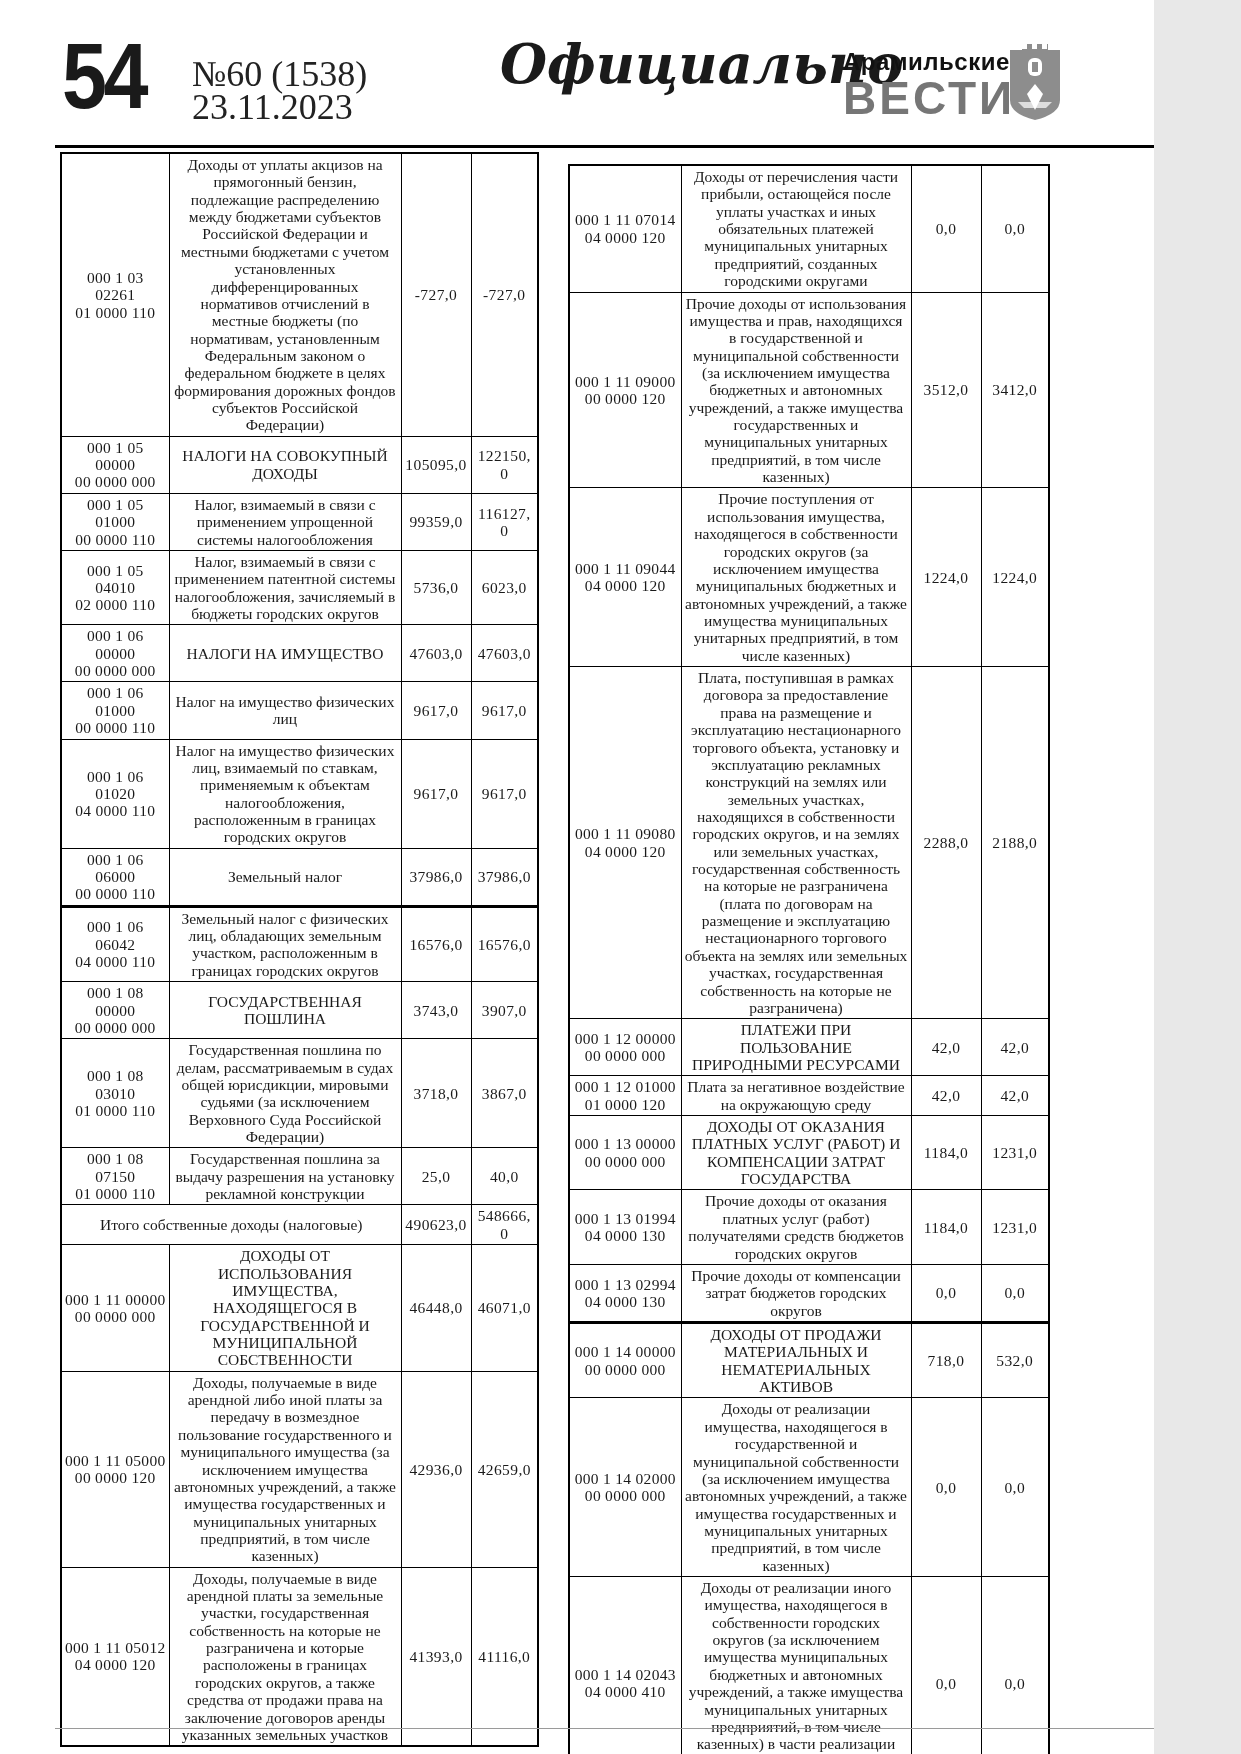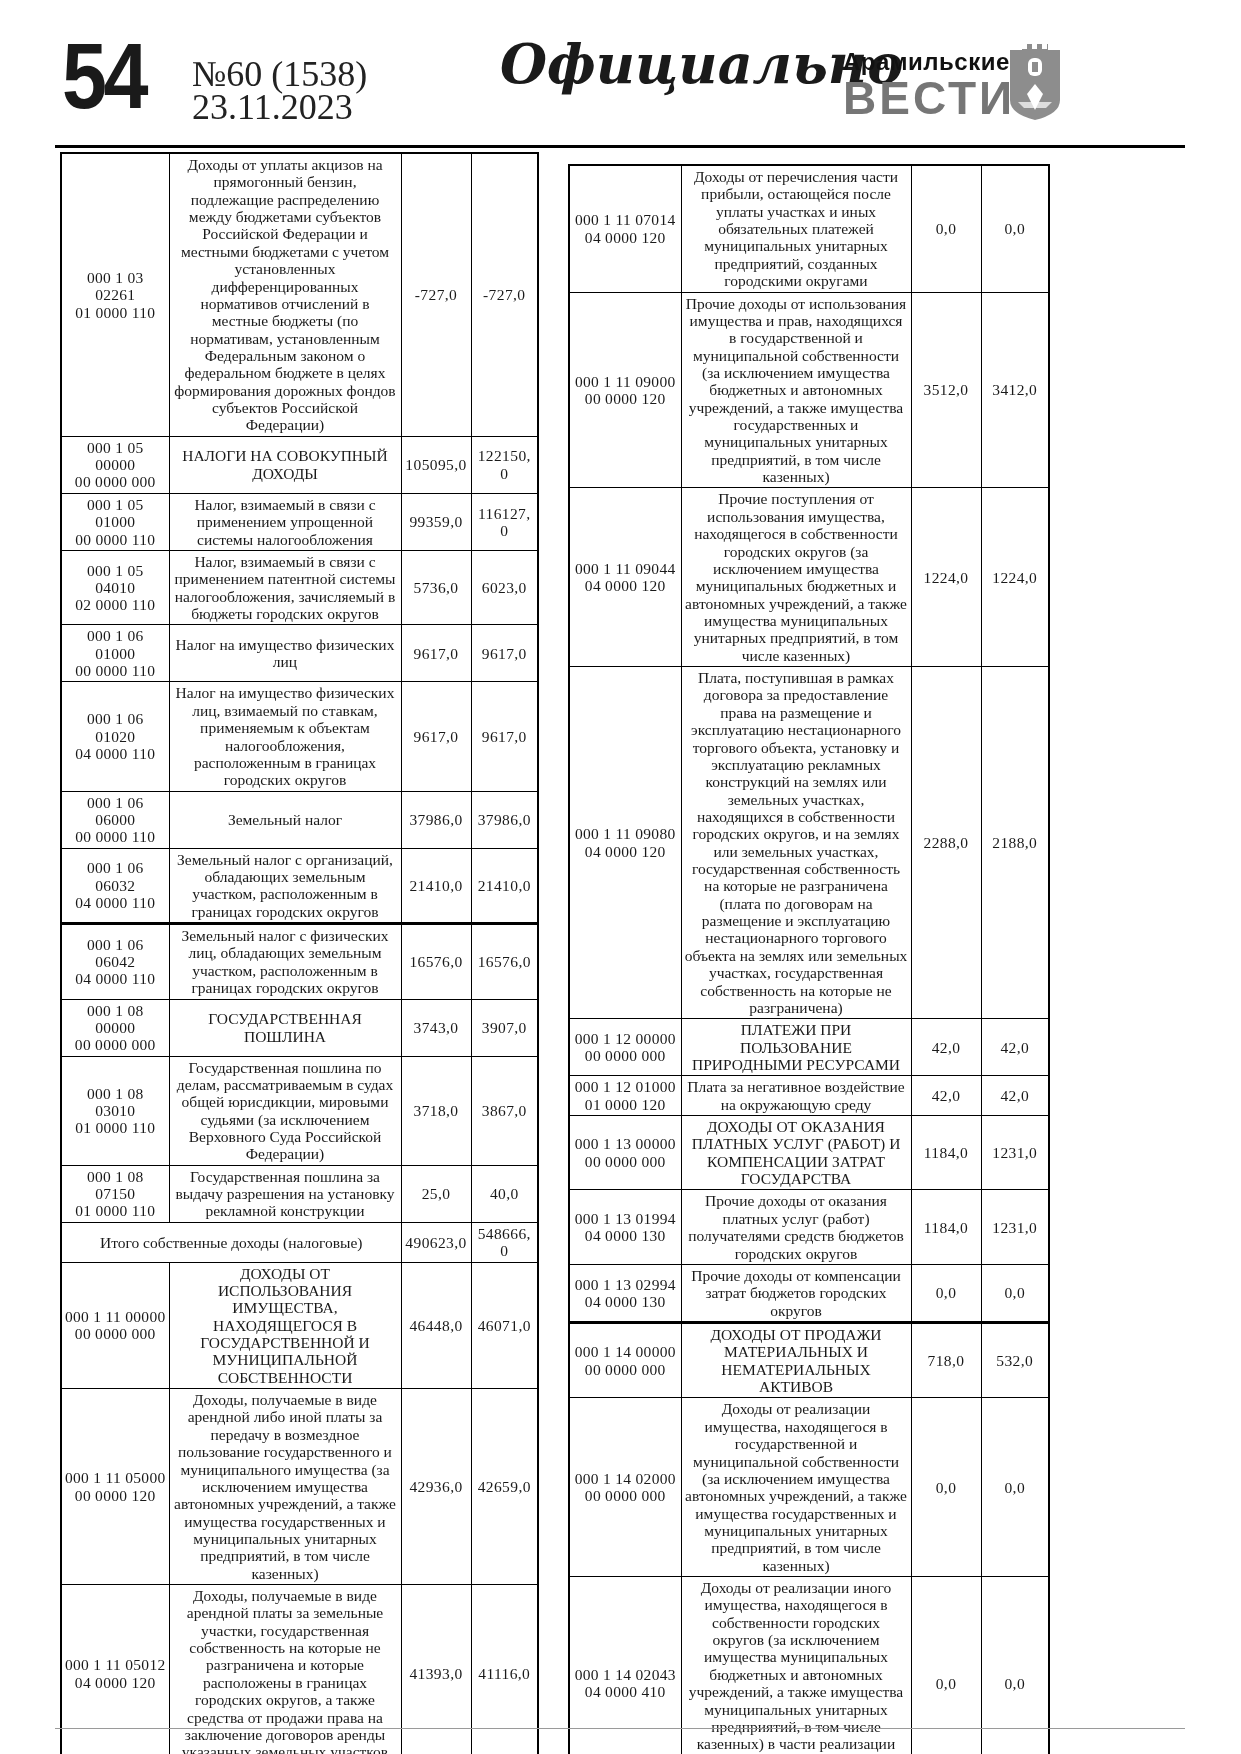--- a/index.html
+++ b/index.html
@@ -1,16 +1,16 @@
 <!DOCTYPE html>
 <html><head>
 <meta charset="utf-8">
 <style>
   html,body{margin:0;padding:0;background:#e8e8e8;}
-  #page{position:relative;width:1241px;height:1754px;background:#ffffff;
+  #page{position:relative;width:1154px;height:1754px;background:#ffffff;
         font-family:"Liberation Serif", serif;color:#1a1a1a;overflow:hidden;}
 
   
   #hdr{position:absolute;left:0;top:0;width:100%;height:150px;}
   .pagenum{position:absolute;left:62px;top:30px;font-family:"Liberation Sans",sans-serif;
            font-weight:bold;font-size:92px;line-height:92px;letter-spacing:-4px;
            transform:scaleX(.88);transform-origin:left;}
   .issue-block{position:absolute;left:192px;top:58px;font-size:36px;line-height:33px;color:#222;}
   .section-title{position:absolute;left:500px;top:32px;width:320px;text-align:center;
                  font-family:"DejaVu Serif",serif;font-style:italic;font-size:54px;font-weight:bold;}
@@ -95,46 +95,46 @@
             <td class="num">116127,0</td>
           </tr>
           <tr>
             <td class="code">000 1 05 04010
 02 0000 110</td>
             <td class="desc">Налог, взимаемый в связи с применением патентной системы налогообложения, зачисляемый в бюджеты городских округов</td>
             <td class="num">5736,0</td>
             <td class="num">6023,0</td>
           </tr>
           <tr>
+            <td class="code">000 1 06 00000
+00 0000 000</td>
+            <td class="desc">НАЛОГИ НА ИМУЩЕСТВО</td>
+            <td class="num">47603,0</td>
+            <td class="num">47603,0</td>
+          </tr>
+          <tr>
             <td class="code">000 1 06 01000
 00 0000 110</td>
             <td class="desc">Налог на имущество физических лиц</td>
             <td class="num">9617,0</td>
             <td class="num">9617,0</td>
           </tr>
           <tr>
             <td class="code">000 1 06 01020
 04 0000 110</td>
             <td class="desc">Налог на имущество физических лиц, взимаемый по ставкам, применяемым к объектам налогообложения, расположенным в границах городских округов</td>
             <td class="num">9617,0</td>
             <td class="num">9617,0</td>
           </tr>
           <tr>
             <td class="code">000 1 06 06000
 00 0000 110</td>
             <td class="desc">Земельный налог</td>
             <td class="num">37986,0</td>
             <td class="num">37986,0</td>
-          </tr>
-          <tr>
-            <td class="code">000 1 06 06032
-04 0000 110</td>
-            <td class="desc">Земельный налог с организаций, обладающих земельным участком, расположенным в границах городских округов</td>
-            <td class="num">21410,0</td>
-            <td class="num">21410,0</td>
           </tr>
           <tr class="thick">
             <td class="code">000 1 06 06042
 04 0000 110</td>
             <td class="desc">Земельный налог с физических лиц, обладающих земельным участком, расположенным в границах городских округов</td>
             <td class="num">16576,0</td>
             <td class="num">16576,0</td>
           </tr>
           <tr>
             <td class="code">000 1 08 00000

